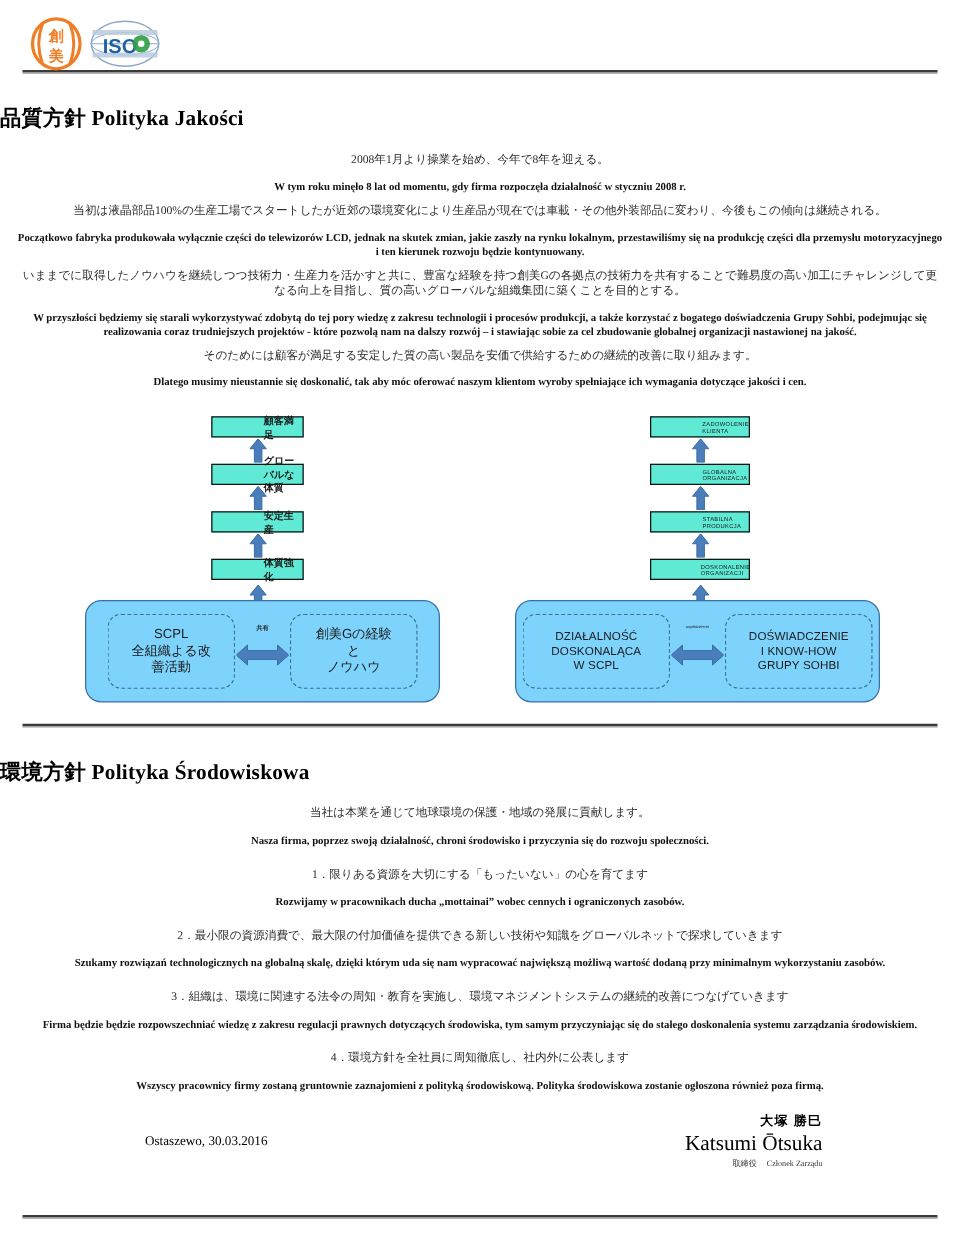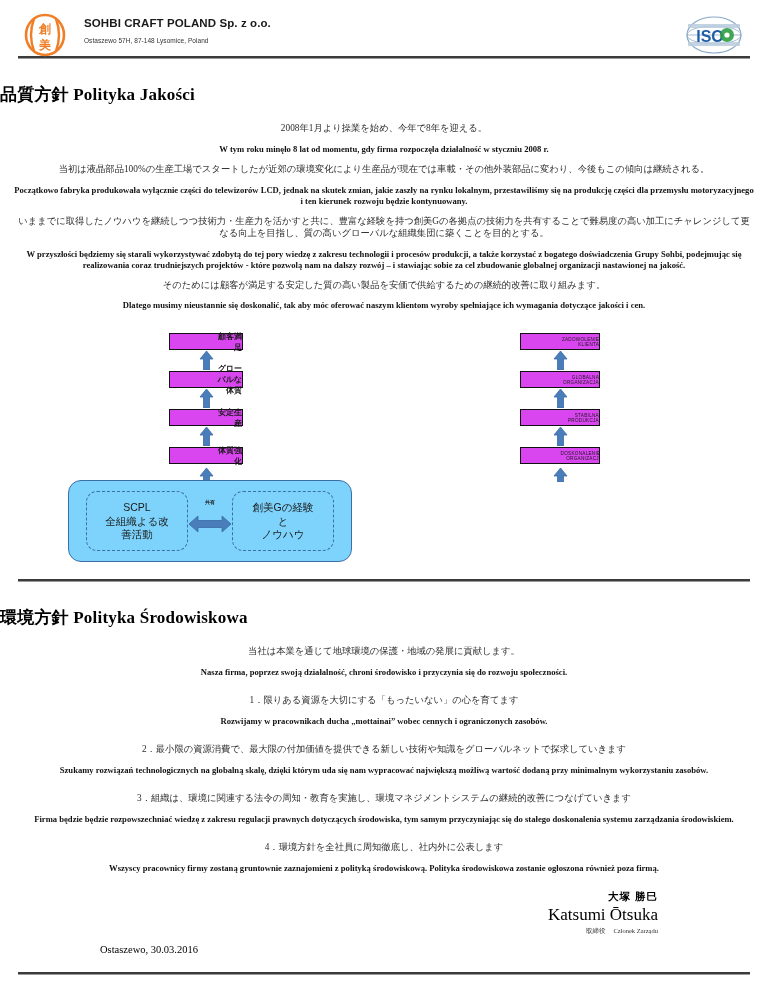--- a/index.html
+++ b/index.html
@@ -108,26 +108,26 @@
   .flow-col {
     position: absolute;
     top: 8px;
     width: 120px;
   }
   .flow-col.left  { left: 146px; }
   .flow-col.right { left: 500px; }
 
   .flow-box {
     border: 1.6px solid #111111;
-    background: #d946ef;
+    background: #5eead4;
     height: 17px;
     display: flex;
     align-items: center;
     justify-content: center;
-    text-align: right;
+    text-align: left;
     box-sizing: border-box;
     padding-left: 41px;
   }
   .flow-col.left .flow-box {
     font-family: "Liberation Sans", "DejaVu Sans", sans-serif;
     font-size: 8px;
     font-weight: bold;
     color: #1a1a1a;
     width: 74px;
     margin: 0 auto;
@@ -214,24 +214,23 @@
 
   
   .sig-area {
     position: absolute;
     left: 0; right: 0;
     top: 890px;
     height: 60px;
   }
   .sig-place {
     position: absolute;
-    left: 100px;
+    left: 116px;
     top: 18px;
     font-size: 10.5px;
-    margin-top: 36px;
   }
   .sig-right {
     position: absolute;
     right: 110px;
     top: 0;
     text-align: right;
     width: 150px;
   }
   .sig-jp-name {
     font-family: "Liberation Sans", "DejaVu Sans", sans-serif;
@@ -259,24 +258,20 @@
   <div class="logo-mark">
     <svg width="46" height="44" viewBox="0 0 46 44">
       <ellipse cx="23" cy="22" rx="19" ry="20" fill="none" stroke="#F07E26" stroke-width="2.6"></ellipse>
       <path d="M12 6 Q6 22 12 38" fill="none" stroke="#F07E26" stroke-width="2.4" stroke-linecap="round"></path>
       <path d="M34 6 Q40 22 34 38" fill="none" stroke="#F07E26" stroke-width="2.4" stroke-linecap="round"></path>
       <text x="23" y="20" font-family="DejaVu Sans, sans-serif" font-size="12" font-weight="bold" fill="#F07E26" text-anchor="middle">創</text>
       <text x="23" y="36" font-family="DejaVu Sans, sans-serif" font-size="12" font-weight="bold" fill="#F07E26" text-anchor="middle">美</text>
     </svg>
   </div>
 
-  <div class="company-block">
-    <div class="company-name">SOHBI CRAFT POLAND Sp. z o.o.</div>
-    <div class="company-address">Ostaszewo 57H, 87-148 Lysomice, Poland</div>
-  </div>
 
   <div class="iso-logo">
     <svg width="64" height="42" viewBox="0 0 64 42">
       <ellipse cx="32" cy="21" rx="27" ry="18" fill="none" stroke="#8aa9c9" stroke-width="1.2"></ellipse>
       <ellipse cx="32" cy="21" rx="27" ry="9" fill="none" stroke="#8aa9c9" stroke-width="0.8"></ellipse>
       <path d="M5 21 h54" stroke="#8aa9c9" stroke-width="0.8"></path>
       <rect x="6" y="10" width="52" height="4" fill="#b9cbdd" opacity="0.85"></rect>
       <rect x="6" y="28" width="52" height="4" fill="#b9cbdd" opacity="0.85"></rect>
       <text x="28" y="28" font-family="Liberation Sans, sans-serif" font-size="16" font-weight="bold" fill="#1f5fa8" text-anchor="middle">ISO</text>
       <circle cx="45" cy="21" r="7" fill="#2f9e44" opacity="0.9"></circle>
@@ -377,20 +372,38 @@
         <path d="M0 9 L9 1 V5.5 H33 V1 L42 9 L33 17 V12.5 H9 V17 Z" fill="#4a7ebb" stroke="#3a6ba5" stroke-width="0.8"></path>
       </svg>
     </div>
     <div class="dashed-box">
       <span>創美Gの経験</span>
       <span>と</span>
       <span>ノウハウ</span>
     </div>
   </div>
 
+  <div class="round-group right">
+    <div class="dashed-box">
+      <span>DZIAŁALNOŚĆ</span>
+      <span>DOSKONALĄCA</span>
+      <span>W SCPL</span>
+    </div>
+    <div class="swap">
+      <div class="swap-label">współdzielenie</div>
+      <svg width="42" height="18" viewBox="0 0 42 18">
+        <path d="M0 9 L9 1 V5.5 H33 V1 L42 9 L33 17 V12.5 H9 V17 Z" fill="#4a7ebb" stroke="#3a6ba5" stroke-width="0.8"></path>
+      </svg>
+    </div>
+    <div class="dashed-box">
+      <span>DOŚWIADCZENIE</span>
+      <span>I KNOW-HOW</span>
+      <span>GRUPY SOHBI</span>
+    </div>
+  </div>
 </div>
 
 <div class="rule"></div>
 
 <h1 class="doc-title">環境方針 Polityka Środowiskowa</h1>
 
 <div class="gap-lg"></div>
 
 <div>
   <p class="txt jp">当社は本業を通じて地球環境の保護・地域の発展に貢献します。</p>

